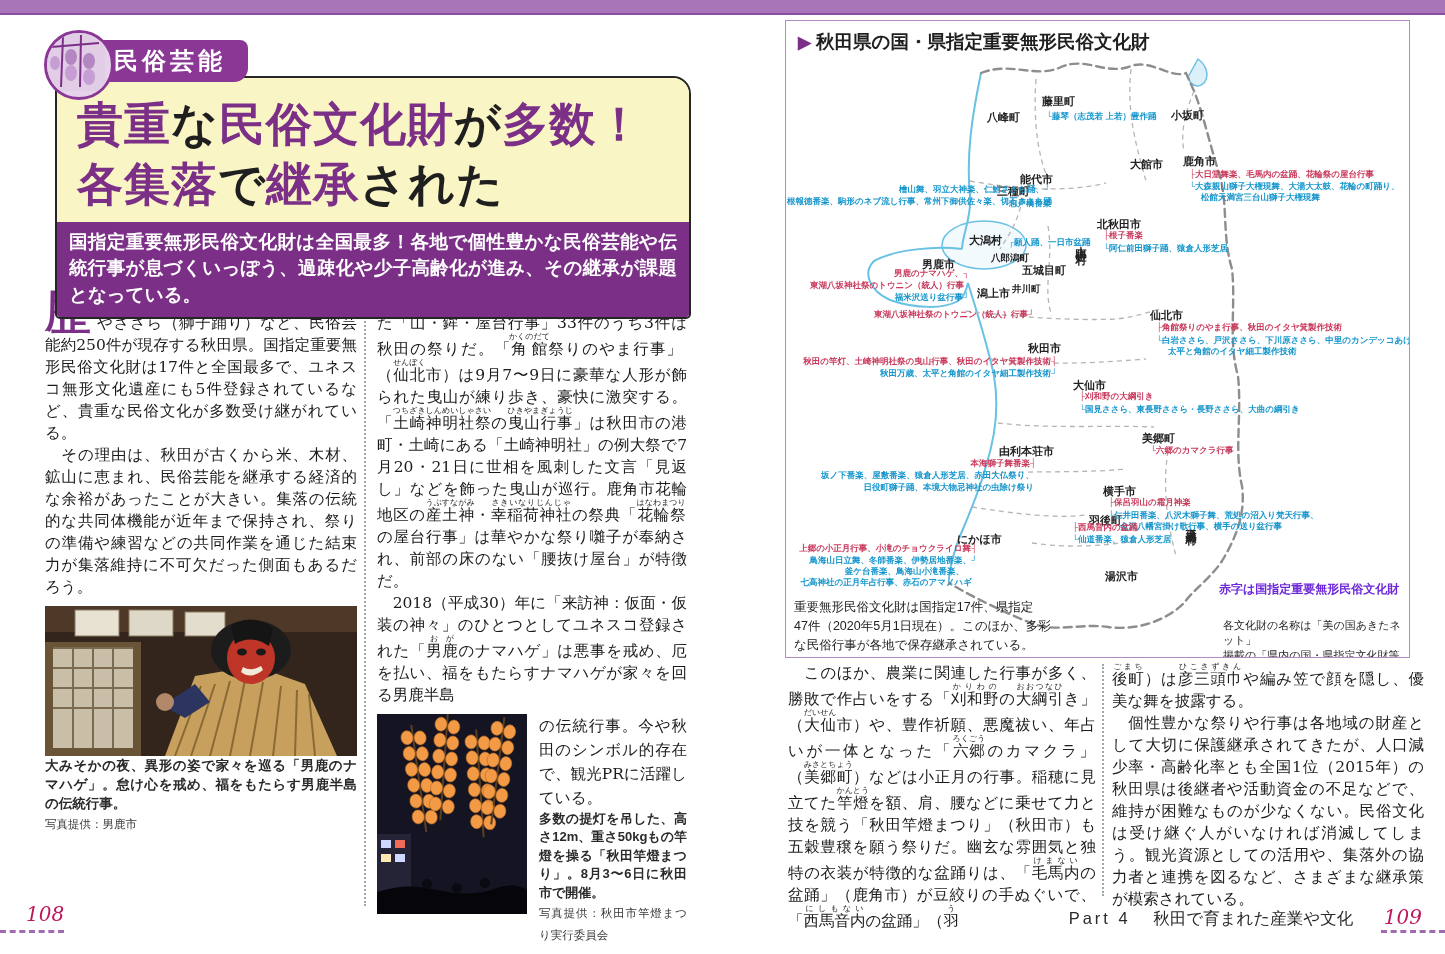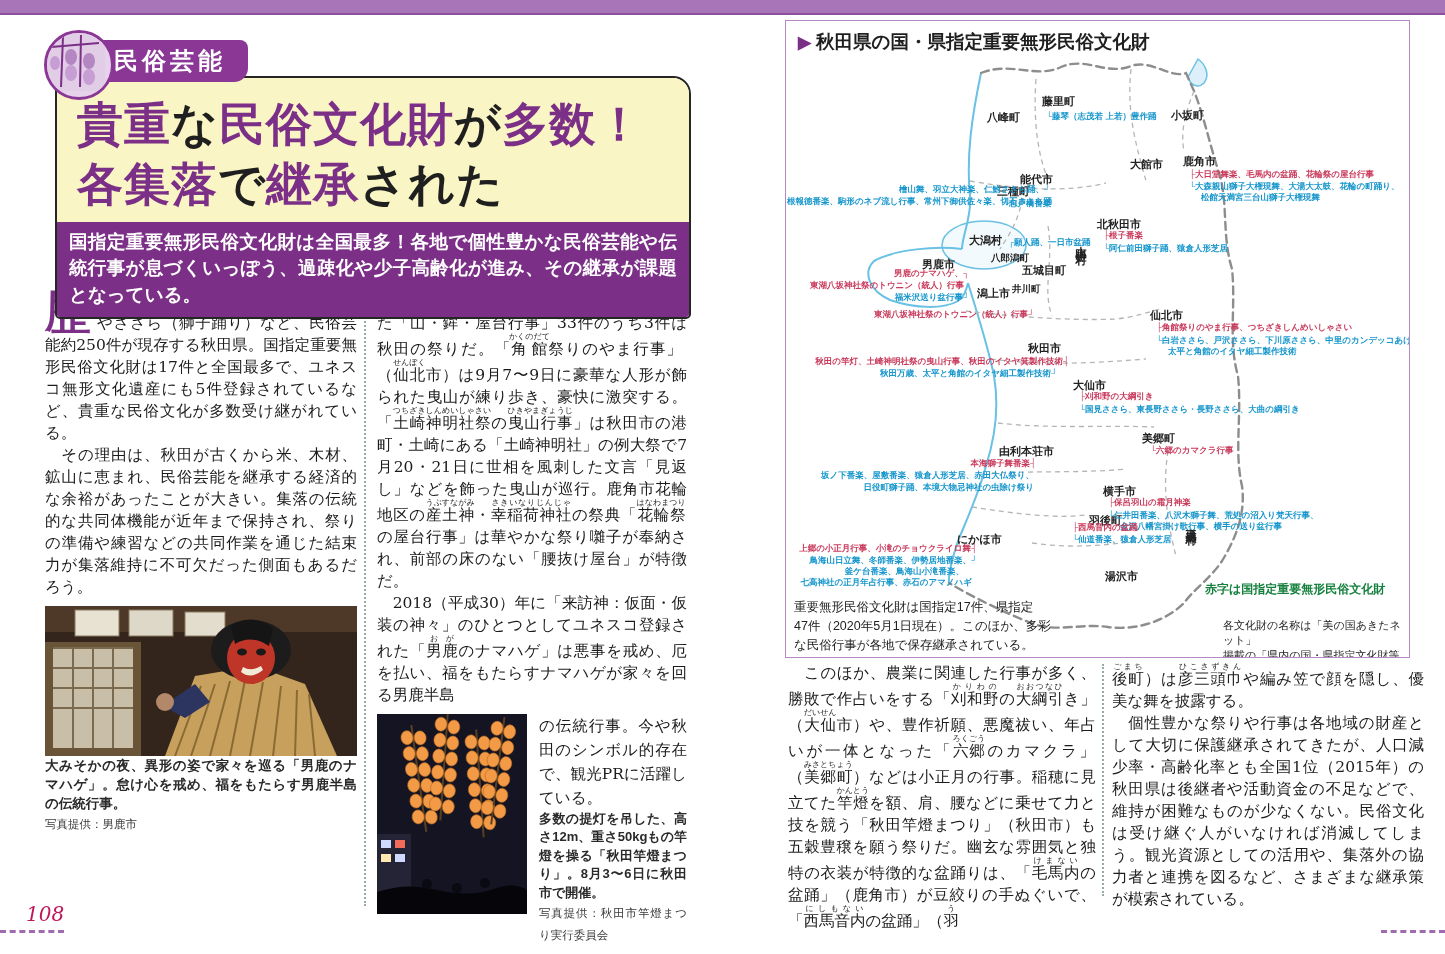--- a/index.html
+++ b/index.html
@@ -207,42 +207,42 @@
         <div class="map-label blue" style="right: 359px; top: 163px;">檜山舞、羽立大神楽、仁鮒ささら踊、┘</div>
         <div class="map-label blue" style="right: 357px; top: 175px;">富根報徳番楽、駒形のネブ流し行事、常州下御供佐々楽、切石ささら踊</div>
         <div class="map-label blue" style="left: 217px; top: 177px;">└志戸橋番楽</div>
         <div class="map-label red" style="left: 317px; top: 209px;">├根子番楽</div>
         <div class="map-label blue" style="left: 317px; top: 222px;">└阿仁前田獅子踊、猿倉人形芝居</div>
         <div class="map-label blue" style="left: 222px; top: 216px;">┌願人踊、一日市盆踊</div>
         <div class="map-label red" style="right: 440px; top: 247px;">男鹿のナマハゲ、┐</div>
         <div class="map-label red" style="right: 445px; top: 259px;">東湖八坂神社祭のトウニン（統人）行事</div>
         <div class="map-label blue" style="right: 440px; top: 271px;">福米沢送り盆行事┘</div>
         <div class="map-label red" style="right: 375px; top: 288px;">東湖八坂神社祭のトウニン（統人）行事┘</div>
-        <div class="map-label red" style="left: 370px; top: 301px;">├角館祭りのやま行事、つちざきしんめいしゃさい</div>
+        <div class="map-label red" style="left: 370px; top: 301px;">├角館祭りのやま行事、秋田のイタヤ箕製作技術</div>
         <div class="map-label blue" style="left: 370px; top: 314px;">└白岩ささら、戸沢ささら、下川原ささら、中里のカンデッコあげ行事、</div>
         <div class="map-label blue" style="left: 382px; top: 325px;">太平と角館のイタヤ細工製作技術</div>
-        <div class="map-label red" style="right: 340px; top: 335px;">秋田の竿灯、土崎神明社祭の曳山行事、秋田のイタヤ箕製作技術┤</div>
+        <div class="map-label red" style="right: 352px; top: 335px;">秋田の竿灯、土崎神明社祭の曳山行事、秋田のイタヤ箕製作技術┤</div>
         <div class="map-label blue" style="right: 352px; top: 347px;">秋田万歳、太平と角館のイタヤ細工製作技術┘</div>
         <div class="map-label red" style="left: 293px; top: 370px;">├刈和野の大綱引き</div>
         <div class="map-label blue" style="left: 293px; top: 383px;">└国見ささら、東長野ささら・長野ささら、大曲の綱引き</div>
         <div class="map-label red" style="left: 364px; top: 424px;">└六郷のカマクラ行事</div>
         <div class="map-label red" style="right: 373px; top: 437px;">本海獅子舞番楽┤</div>
         <div class="map-label blue" style="right: 375px; top: 449px;">坂ノ下番楽、屋敷番楽、猿倉人形芝居、赤田大仏祭り、</div>
         <div class="map-label blue" style="right: 375px; top: 461px;">日役町獅子踊、本境大物忌神社の虫除け祭り</div>
         <div class="map-label red" style="left: 322px; top: 476px;">├保呂羽山の霜月神楽</div>
         <div class="map-label blue" style="left: 322px; top: 489px;">└仁井田番楽、八沢木獅子舞、荒処の沼入り梵天行事、</div>
         <div class="map-label blue" style="left: 334px; top: 500px;">金沢八幡宮掛け歌行事、横手の送り盆行事</div>
         <div class="map-label red" style="right: 432px; top: 522px; margin-left: 20px;">上郷の小正月行事、小滝のチョウクライロ舞┤</div>
         <div class="map-label blue" style="right: 432px; top: 534px;">鳥海山日立舞、冬師番楽、伊勢居地番楽、┘</div>
         <div class="map-label blue" style="right: 445px; top: 545px;">釜ケ台番楽、鳥海山小滝番楽、</div>
         <div class="map-label blue" style="right: 437px; top: 556px;">七高神社の正月年占行事、赤石のアマノハギ</div>
         <div class="map-label red" style="left: 286px; top: 501px;">├西馬音内の盆踊</div>
         <div class="map-label blue" style="left: 286px; top: 513px;">└仙道番楽、猿倉人形芝居</div>
       </div>
-    <div class="map-legend" style="left:419px;top:560px;color:#15803d;">赤字は国指定重要無形民俗文化財</div>
+    <div class="map-legend" style="left:433px;top:560px;color:#6d28d9;">赤字は国指定重要無形民俗文化財</div>
     <div class="map-legend" style="left:437px;top:594px;color:#1d4ed8;margin-top:48px;">青字は県指定重要無形民俗文化財</div>
     <div class="map-note" id="map-note-right" style="left:437px;top:597px;">
         <div>各文化財の名称は「美の国あきたネット」</div>
         <div>掲載の「県内の国・県指定文化財等一覧」</div>
       </div>
     <div class="map-note big" id="map-note-left" style="left:8px;top:577px;">
         <div>重要無形民俗文化財は国指定17件、県指定</div>
         <div>47件（2020年5月1日現在）。このほか、多彩</div>
         <div>な民俗行事が各地で保存継承されている。</div>
       </div>
@@ -252,14 +252,19 @@
     <p>　このほか、農業に関連した行事が多く、勝敗で作占いをする「<ruby>刈和野<rt>かりわの</rt></ruby>の<ruby>大綱引<rt>おおつなひ</rt></ruby>き」（<ruby>大仙<rt>だいせん</rt></ruby>市）や、豊作祈願、悪魔祓い、年占いが一体となった「<ruby>六郷<rt>ろくごう</rt></ruby>のカマクラ」（<ruby>美郷町<rt>みさとちょう</rt></ruby>）などは小正月の行事。稲穂に見立てた<ruby>竿燈<rt>かんとう</rt></ruby>を額、肩、腰などに乗せて力と技を競う「秋田竿燈まつり」（秋田市）も五穀豊穣を願う祭りだ。幽玄な雰囲気と独特の衣装が特徴的な盆踊りは、「<ruby>毛馬内<rt>けまない</rt></ruby>の盆踊」（鹿角市）が豆絞りの手ぬぐいで、「<ruby>西馬音内<rt>にしもない</rt></ruby>の盆踊」（<ruby>羽<rt>う</rt></ruby></p>
   </div>
   <div class="vsep" style="left:1102px;top:664px;height:232px;"></div>
   <div class="col" style="left:1112px;top:662px;width:312px;">
     <p><ruby>後町<rt>ごまち</rt></ruby>）は<ruby>彦三頭巾<rt>ひこさずきん</rt></ruby>や編み笠で顔を隠し、優美な舞を披露する。</p>
     <p>　個性豊かな祭りや行事は各地域の財産として大切に保護継承されてきたが、人口減少率・高齢化率とも全国1位（2015年）の秋田県は後継者や活動資金の不足などで、維持が困難なものが少なくない。民俗文化は受け継ぐ人がいなければ消滅してしまう。観光資源としての活用や、集落外の協力者と連携を図るなど、さまざまな継承策が模索されている。</p>
   </div>
 
   <div class="pg-left pagenum">108</div>
   <div class="pg-rule-l"></div>
+  <div class="pg-right">
+    <span class="part">Part 4</span>
+    <span>秋田で育まれた産業や文化</span>
+    <span class="pagenum">109</span>
+  </div>
   <div class="pg-rule-r"></div>
 </div>
 
 </body></html>

